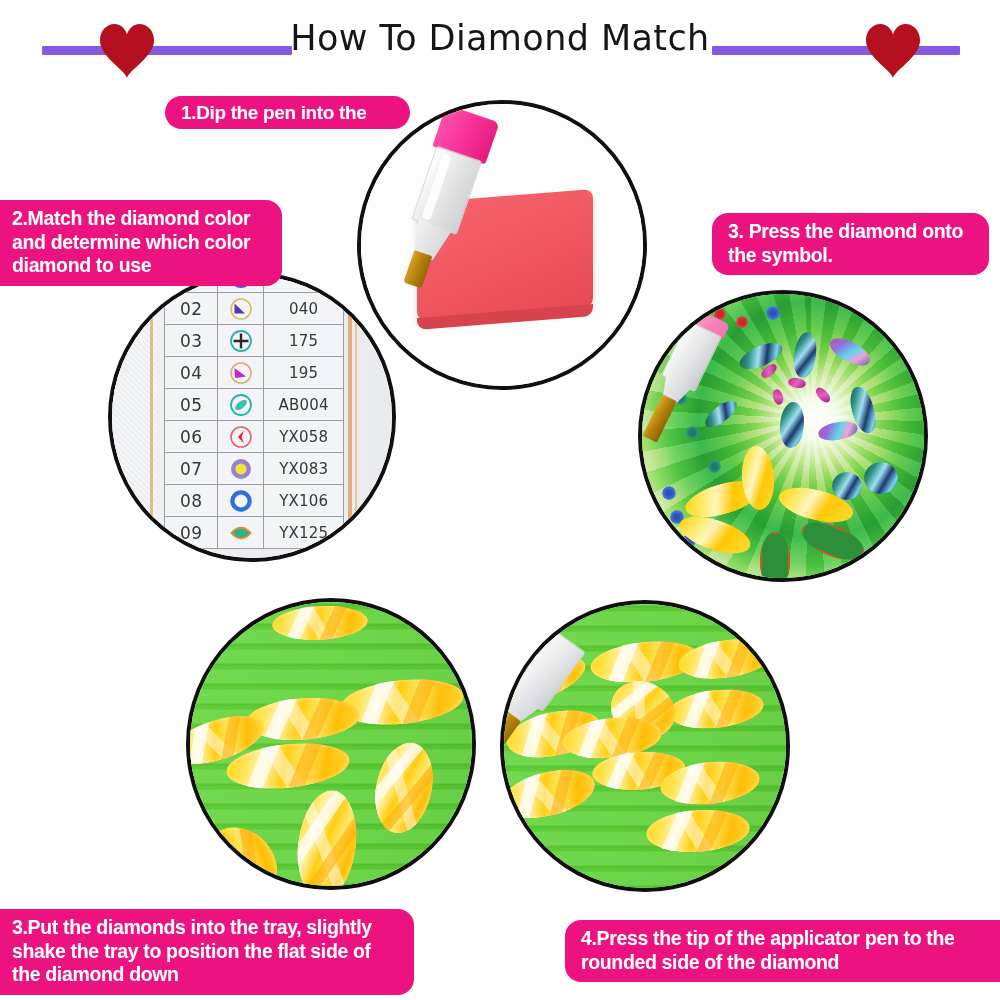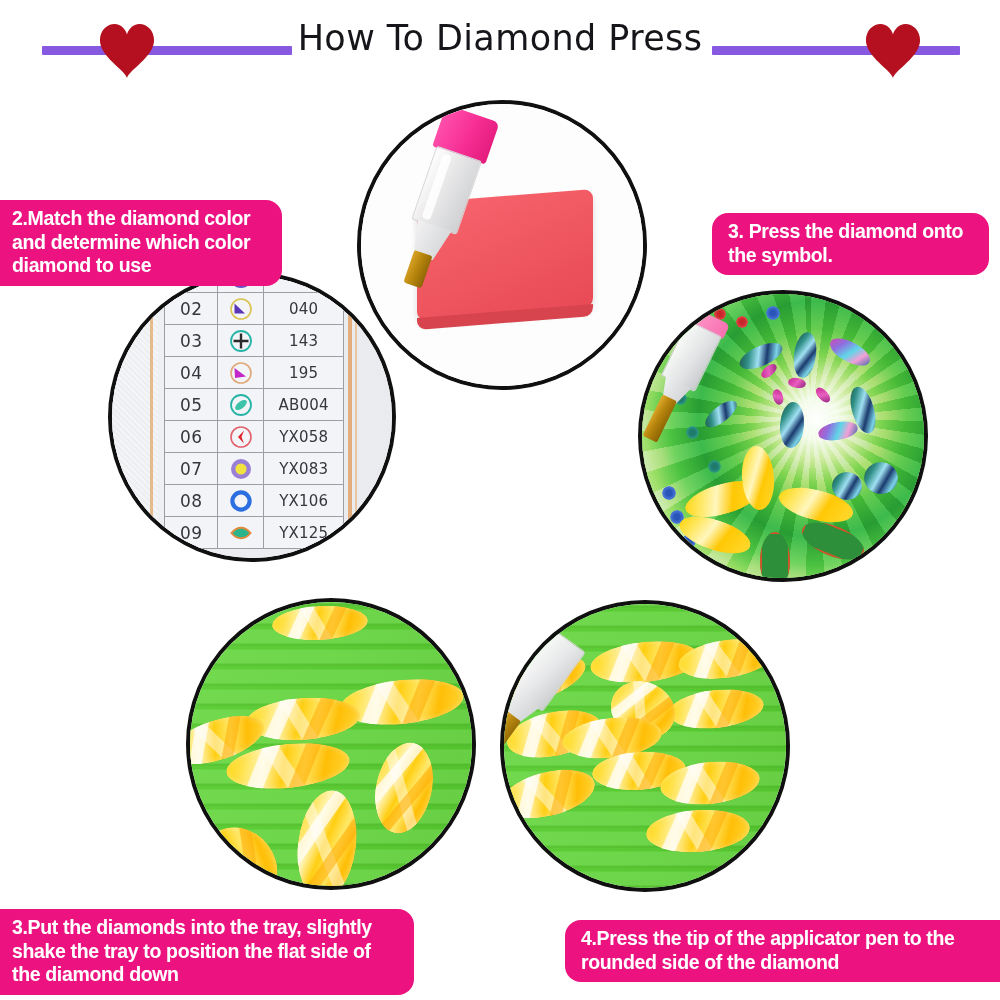--- a/index.html
+++ b/index.html
@@ -373,23 +373,24 @@
         <path d="M32 58 C 30 50 4 36 4 19 C 4 8 12 2 19 2 C 26 2 31 8 32 13 C 33 8 38 2 45 2 C 52 2 60 8 60 19 C 60 36 34 50 32 58 Z" fill="#b5101f"></path>
       </svg>
     </div>
 
     <div class="heart heart-right">
       <svg viewBox="0 0 64 60" xmlns="http://www.w3.org/2000/svg">
         <path d="M32 58 C 30 50 4 36 4 19 C 4 8 12 2 19 2 C 26 2 31 8 32 13 C 33 8 38 2 45 2 C 52 2 60 8 60 19 C 60 36 34 50 32 58 Z" fill="#b5101f"></path>
       </svg>
     </div>
 
-    <div class="page-title">How To Diamond Press</div>
+    <div class="page-title">How To Diamond Match</div>
   </div>
 
+  <div class="step-label" id="label-1">1.Dip the pen into the gel</div>
 
   <div class="step-label flat-left" id="label-2">2.Match the diamond color and determine which color diamond to use</div>
 
   <div class="step-label" id="label-5">3.  Press the diamond onto the symbol.</div>
 
   <div class="step-label flat-left" id="label-3">3.Put the diamonds into the tray, slightly shake the tray to position the flat side of the diamond down</div>
 
   <div class="step-label" id="label-4">4.Press the tip of the applicator pen to the rounded side of the diamond</div>
 
   <div class="photo" id="photo-gel">
@@ -437,21 +438,21 @@
           </tr>
 
           <tr>
             <td class="lg-num">03</td>
             <td class="lg-sym">
               <svg class="sym" width="24" height="24" viewBox="0 0 24 24">
                 <circle cx="12" cy="12" r="10" fill="none" stroke="#27b3a6" stroke-width="1.8"></circle>
                 <path d="M12 4.5 V19.5 M4.5 12 H19.5" stroke="#2a2a2a" stroke-width="2.4"></path>
               </svg>
             </td>
-            <td class="lg-code">143</td>
+            <td class="lg-code">175</td>
           </tr>
 
           <tr>
             <td class="lg-num">04</td>
             <td class="lg-sym">
               <svg class="sym" width="24" height="24" viewBox="0 0 24 24">
                 <circle cx="12" cy="12" r="10" fill="none" stroke="#e0a878" stroke-width="1.6"></circle>
                 <path d="M5.5 7 L17 15.5 L6 17 Z" fill="#c327c9"></path>
               </svg>
             </td>

